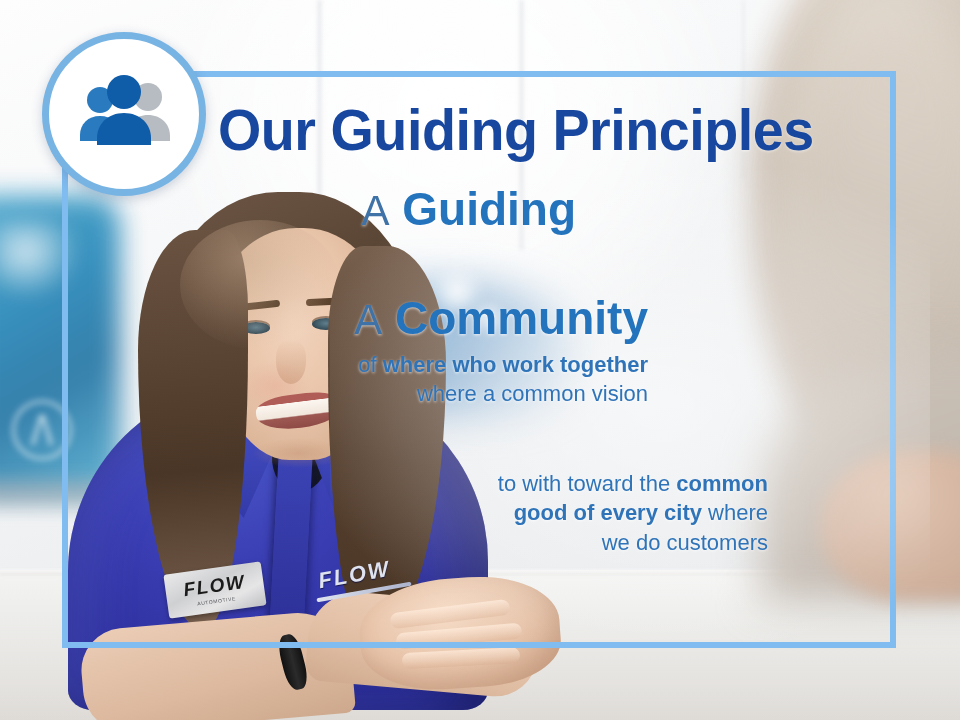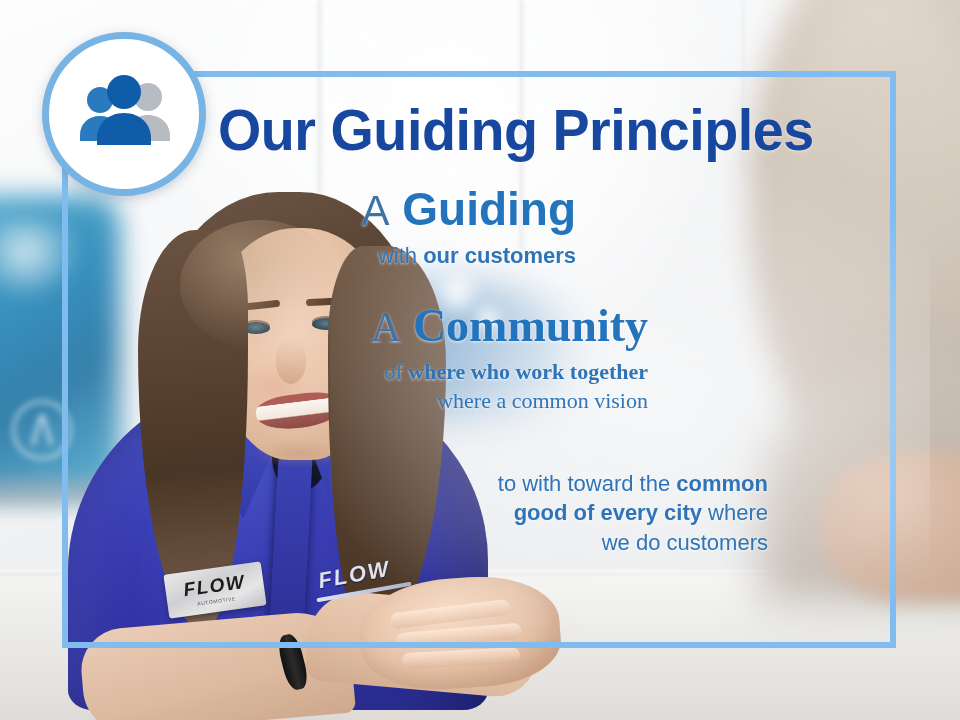--- a/index.html
+++ b/index.html
@@ -342,21 +342,21 @@
 
   .p-body {
     font-size:22px; line-height:1.33; color:#2f74b9;
     margin-top:7px;
     text-shadow: 0 1px 3px rgba(255,255,255,.75);
   }
   .p-body b { font-weight:bold; }
   .p-body .reg { font-weight:normal; }
 
   .p1 { right:300px; top:186px; }
-  .p2 { right:228px; top:302px;font-family:Liberation Serif, serif; }
+  .p2 { right:228px; top:295px; }
   .p3 { right:108px; top:462px; }
 
   
   .text-glow {
     position:absolute; left:330px; top:170px; width:600px; height:470px;
     background: radial-gradient(ellipse at 55% 50%, rgba(255,255,255,.55) 0%, rgba(255,255,255,.18) 55%, rgba(255,255,255,0) 78%);
     z-index:6; pointer-events:none;
   }
 </style>
 </head>
@@ -449,25 +449,20 @@
   </div>
 
   <div class="text-wrap">
 
     <div class="title">Our Guiding Principles</div>
 
     <div class="principle p1">
       <div class="p-head">
         <span class="art">A</span>
         <span class="word">Guiding</span>
-      </div>
-      <div class="p-body">
-        <div>
-          <span class="reg">with </span><b>our customers</b>
-        </div>
       </div>
     </div>
 
     <div class="principle p2">
       <div class="p-head">
         <span class="art">A</span>
         <span class="word">Community</span>
       </div>
       <div class="p-body">
         <div>

